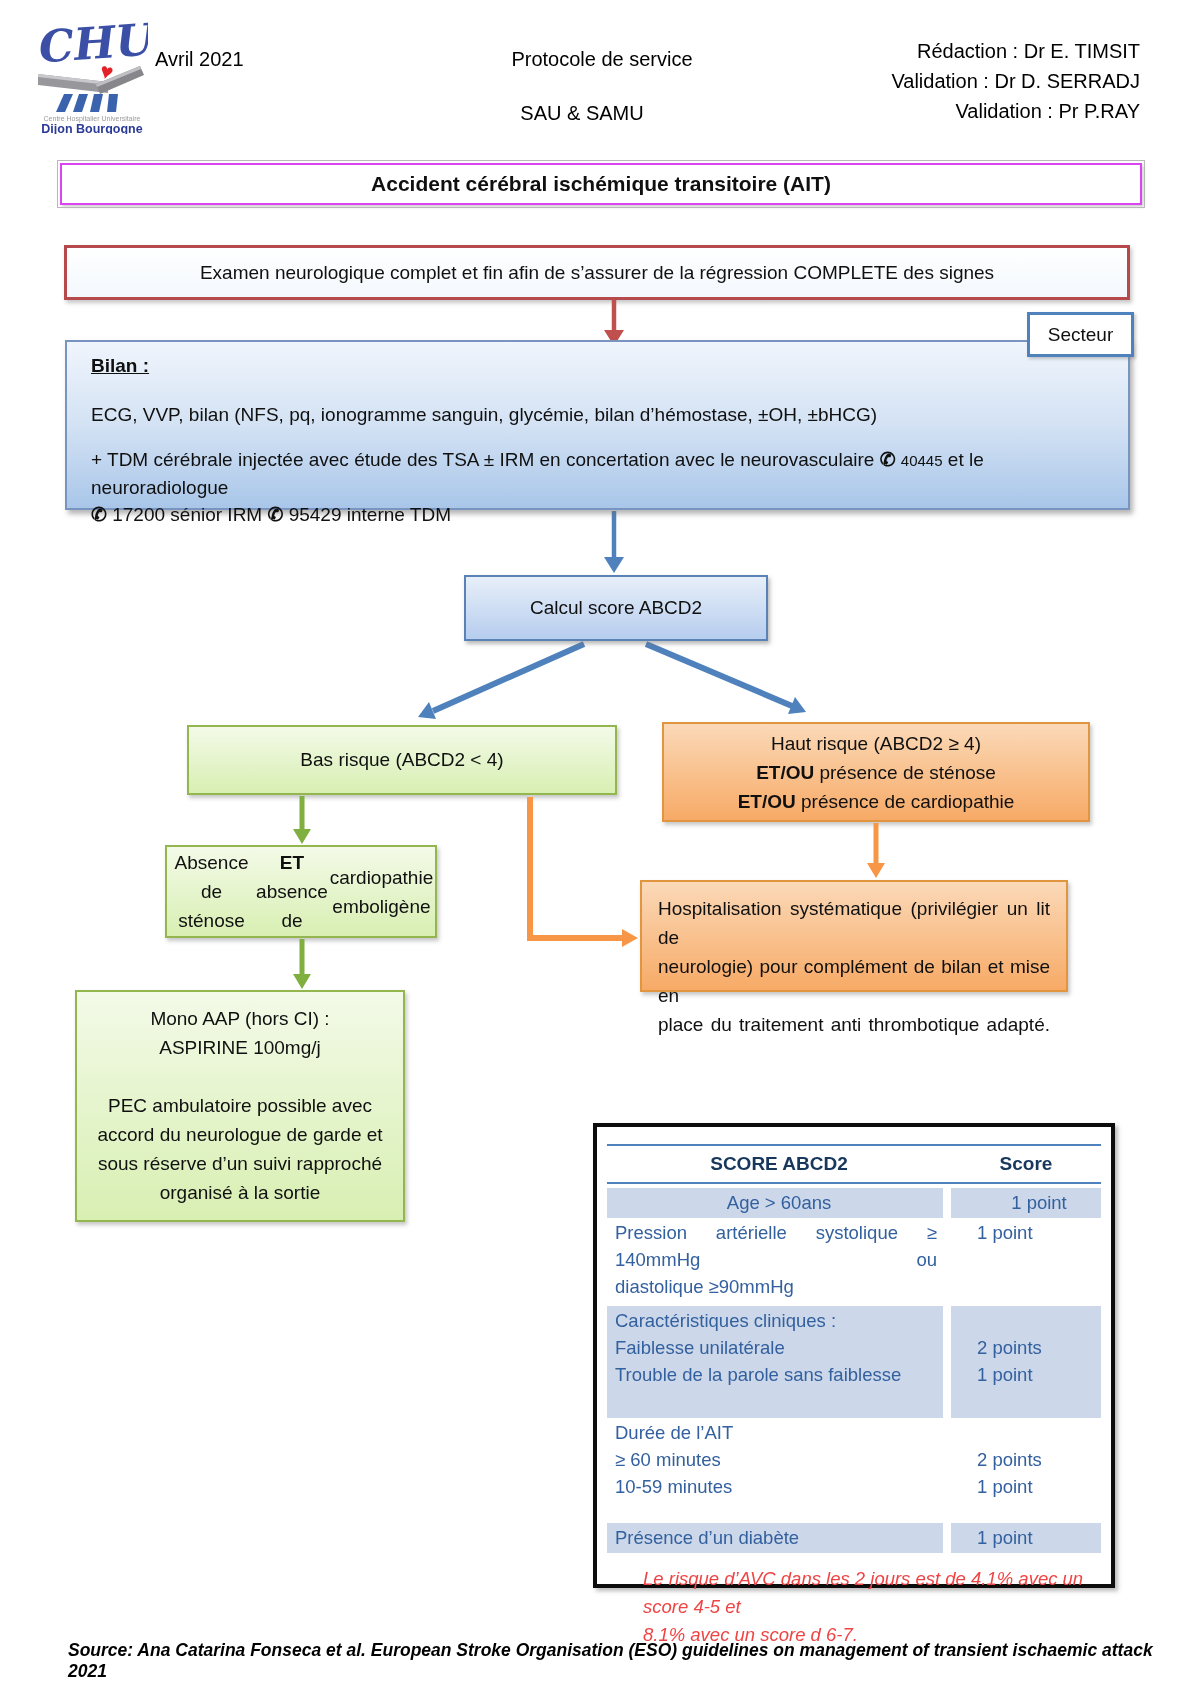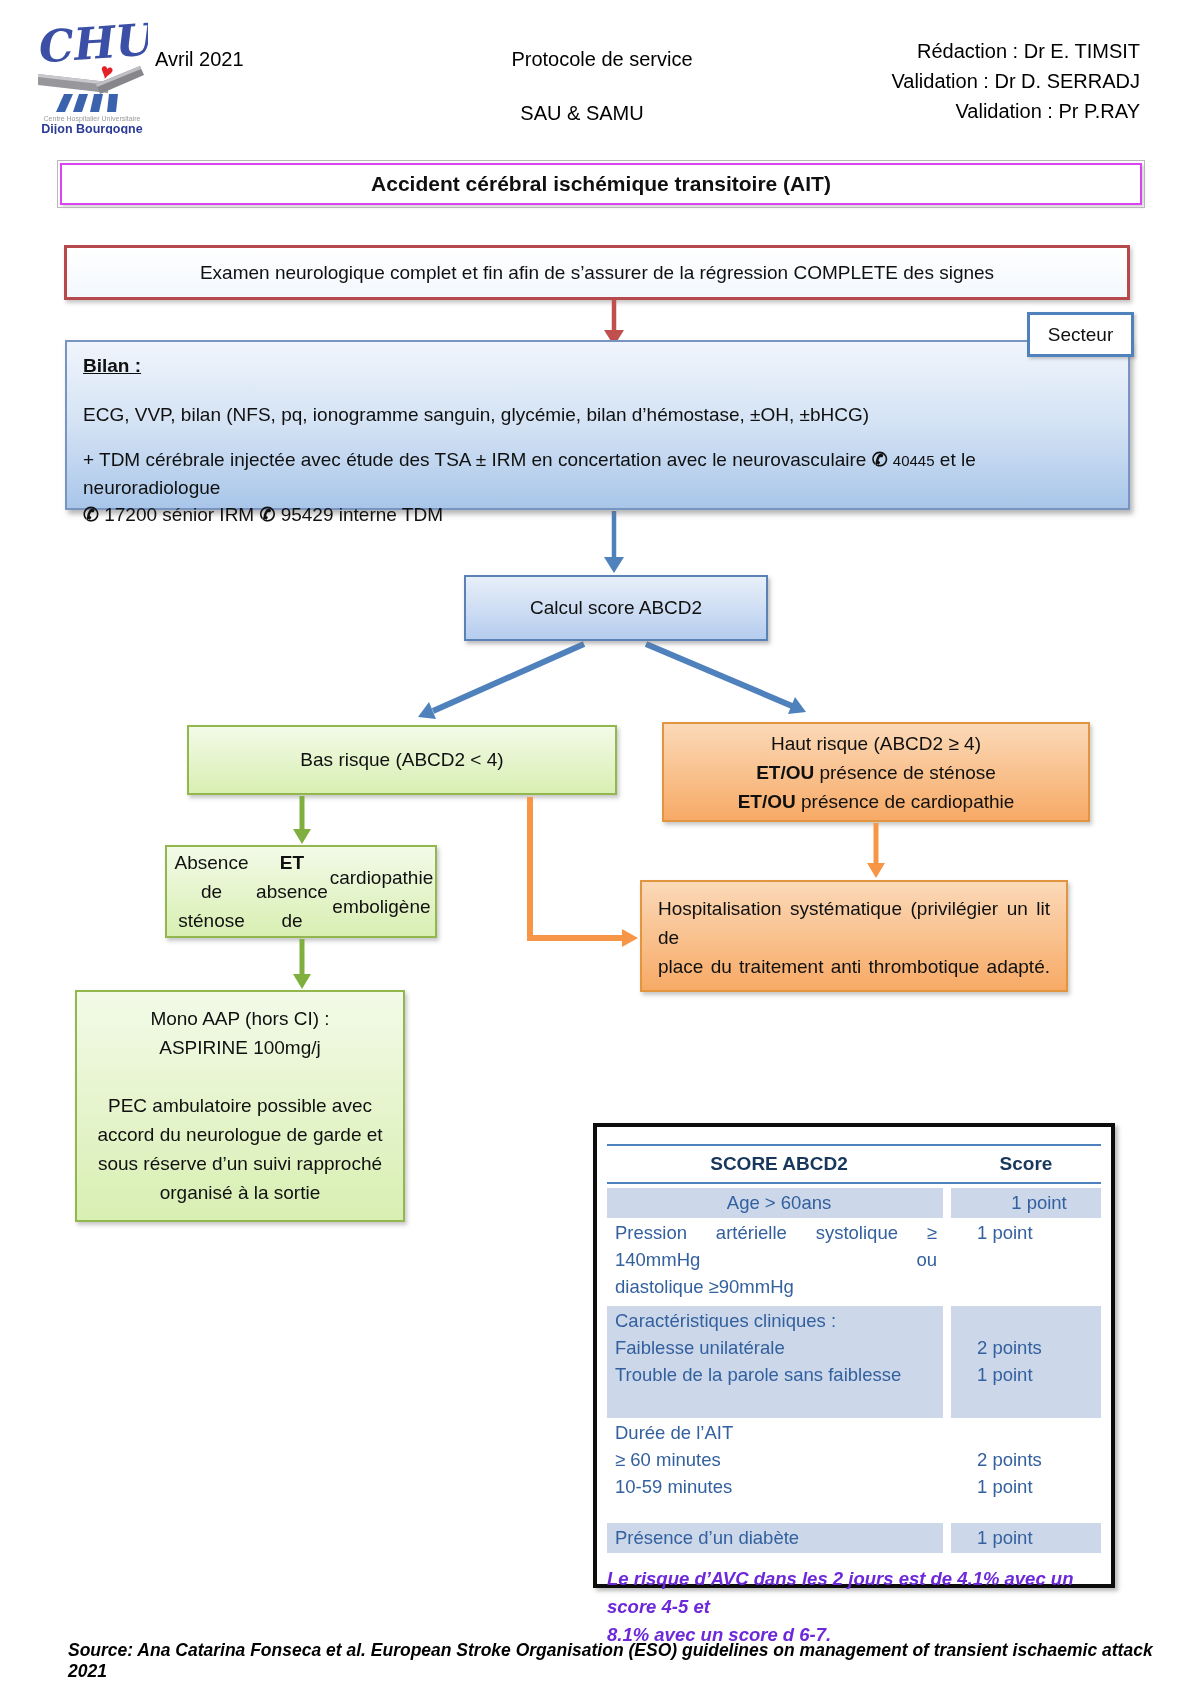--- a/index.html
+++ b/index.html
@@ -25,21 +25,21 @@
     display:flex; align-items:center; justify-content:center; font-size:19px;
     box-shadow:2px 3px 4px rgba(130,130,130,.45); }
 
   .secteur-box { left:1027px; top:312px; width:107px; height:45px; z-index:3;
     border:3px solid #4f81bd; background:#fff; display:flex; align-items:center;
     justify-content:center; font-size:19px; box-shadow:2px 2px 3px rgba(120,120,120,.4); }
 
   .bilan-box { left:65px; top:340px; width:1065px; height:170px; z-index:2;
     border:2px solid #7795c0;
     background:linear-gradient(180deg,#f0f5fc 0%,#d3e2f4 50%,#a9c6e9 100%);
-    box-shadow:3px 4px 5px rgba(110,110,110,.5); font-size:19px; padding:13px 16px; }
+    box-shadow:3px 4px 5px rgba(110,110,110,.5); font-size:19px; padding:13px 24px; }
   .bilan-heading { font-weight:bold; text-decoration:underline; }
   .bilan-line1 { margin-top:27px; }
   .bilan-line2 { margin-top:20px; line-height:27px; }
   .phone-num-small { font-size:15px; }
   .phone-glyph { font-weight:bold; }
 
   .calc-box { left:464px; top:575px; width:304px; height:66px; z-index:2;
     border:2px solid #5a82b4; background:linear-gradient(180deg,#e7eff9,#b6cdee);
     display:flex; align-items:center; justify-content:center; font-size:19px;
     box-shadow:2px 3px 4px rgba(120,120,120,.5); }
@@ -78,21 +78,21 @@
   .trow .tcell { padding:1px 0 1px 8px; }
   .trow.shaded .tcell { background:#ccd8ea; }
   .trow .score-cell { padding-left:26px; }
   .tline { line-height:27px; min-height:27px; }
   .tbody .trow:nth-of-type(1){ min-height:30px; margin-top:4px;text-align:center; }
   .tbody .trow:nth-of-type(2){ min-height:88px; }
   .tbody .trow:nth-of-type(2) .label-cell .tline:first-child { text-align:justify; text-align-last:justify; padding-right:6px; }
   .tbody .trow:nth-of-type(3){ min-height:112px; }
   .tbody .trow:nth-of-type(4){ min-height:82px; }
   .tbody .trow:nth-of-type(5){ min-height:30px; margin-top:22px; }
-  .tnote { margin-top:12px; color:#6d28d9; font-weight:bold; font-style:italic; font-size:18.5px; }
+  .tnote { margin-top:12px; color:#ef4444; font-weight:normal; font-style:italic; font-size:18.5px;margin-left:36px; }
   .tnote .tline { line-height:28px; }
 
   .source-line { left:68px; top:1640px; width:1090px; font-size:17.5px;
     font-style:italic; font-weight:600; color:#000; }
 
   #arrows { position:absolute; left:0; top:0; z-index:1; pointer-events:none; }
 </style>
 </head>
 <body>
 
@@ -183,20 +183,21 @@
     <div class="line">ASPIRINE 100mg/j</div>
     <div class="line"></div>
     <div class="line">PEC ambulatoire possible avec</div>
     <div class="line">accord du neurologue de garde et</div>
     <div class="line">sous réserve d’un suivi rapproché</div>
     <div class="line">organisé à la sortie</div>
   </div>
 
   <div class="abs orangebox hosp-box">
     <div class="line">Hospitalisation systématique (privilégier un lit de</div>
+    <div class="line">neurologie) pour complément de bilan et mise en</div>
     <div class="line">place du traitement anti thrombotique adapté.</div>
   </div>
 
   <div class="abs score-table">
     <div class="trule"></div>
     <div class="thead-row">
       <div>SCORE ABCD2</div>
       <div>Score</div>
     </div>
     <div class="trule"></div>

